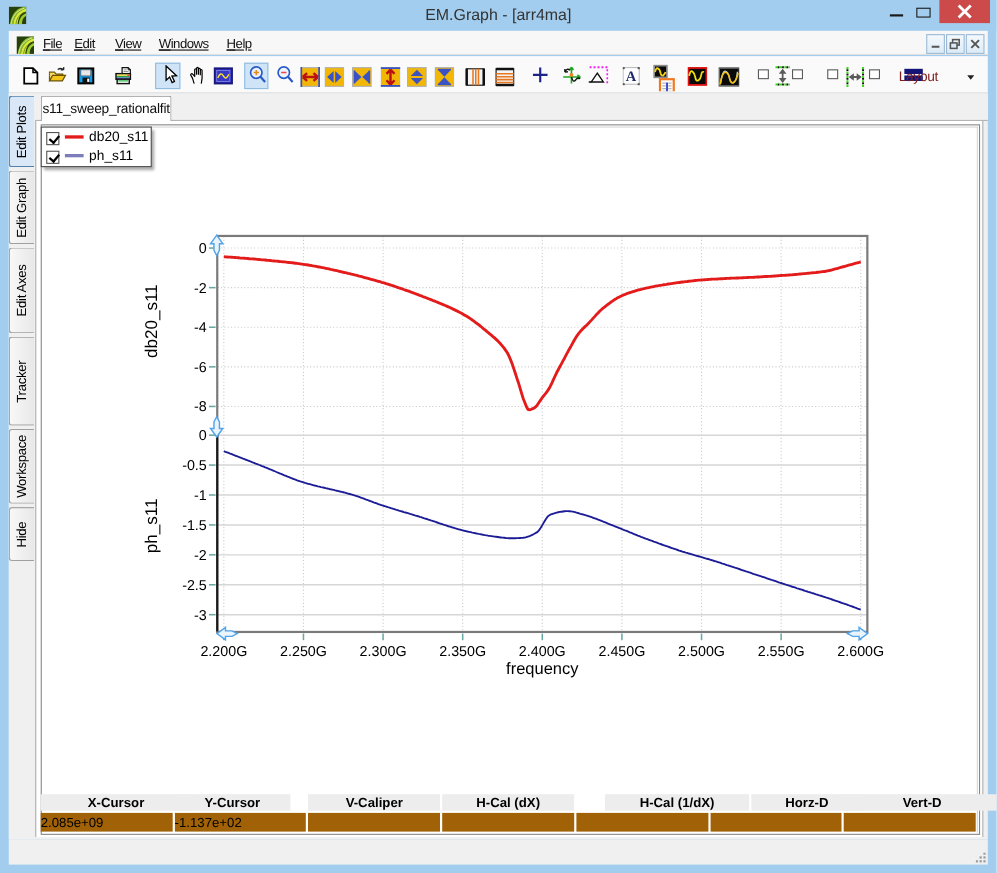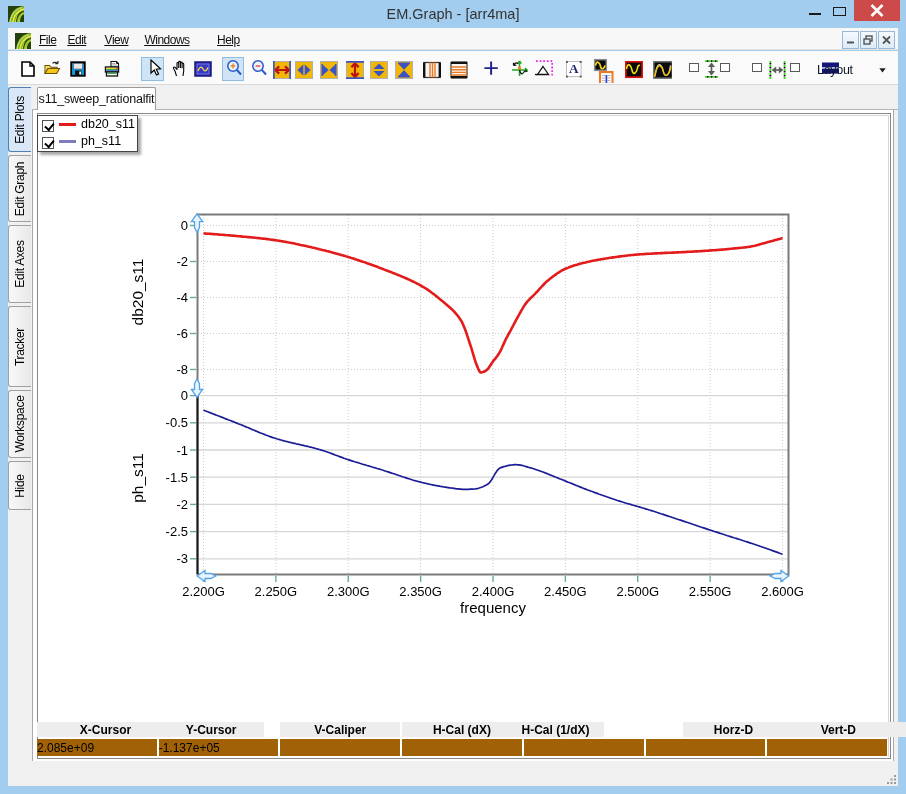--- a/index.html
+++ b/index.html
@@ -55,21 +55,21 @@
 <path d="M16 0 C8 1 3 5 1 16 L4 16 C5 8 10 3 16 2 Z" fill="#8ab82a"></path>
 <path d="M16 2 C10 3 5 8 4 16 L8 16 C8.5 10 11 5 16 4.5 Z" fill="#d6e83c"></path>
 <path d="M16 6 C12 7 9.5 11 9 16 L12 16 C12 12 13.5 9 16 8.5 Z" fill="#9ecc30"></path>
 <path d="M2 16 C3 9 7 3.5 14 1.5" stroke="#e8f8c0" stroke-width="0.7" fill="none"></path>
 <path d="M6.5 16 C7 10.5 10 6 16 5.2" stroke="#4a6a12" stroke-width="0.6" fill="none"></path>
 </svg>
 <div class="mi" style="left:39px"><u>F</u>ile</div>
 <div class="mi" style="left:67.5px"><u>E</u>dit</div>
 <div class="mi" style="left:104.6px"><u>V</u>iew</div>
 <div class="mi" style="left:144.4px"><u>W</u>indows</div>
-<div class="mi" style="left:217px"><u>H</u>elp</div>
+<div class="mi" style="left:206px"><u>H</u>elp</div>
 <div class="mdib" style="left:842px"><svg width="15" height="16">
       <path d="M4 10.5 h7" stroke="#555" stroke-width="2"></path>
     </svg></div>
 <div class="mdib" style="left:860px"><svg width="15" height="16" viewBox="0 0 15 16">
       <rect x="5" y="4" width="6" height="5" fill="none" stroke="#555" stroke-width="1.4"></rect>
       <rect x="3" y="7" width="6" height="5" fill="#dcebf7" stroke="#555" stroke-width="1.4"></rect>
     </svg></div>
 <div class="mdib" style="left:878px"><svg width="15" height="16" viewBox="0 0 15 16">
       <path d="M4 4.5 L11 11.5 M11 4.5 L4 11.5" stroke="#555" stroke-width="1.8"></path>
     </svg></div>
@@ -224,21 +224,21 @@
 <path d="M3.4 3 v18 M17.6 3 v18" stroke="#33dd11" stroke-width="1.8" stroke-dasharray="2 2"></path>
 <path d="M3.4 5 v16 M17.6 5 v16" stroke="#111" stroke-width="1.8" stroke-dasharray="1.6 2.4"></path>
 <path d="M6 12 h9" stroke="#5a5a5a" stroke-width="1.6"></path>
 <path d="M4.6 12 L9.2 8.5 V15.5 Z" fill="#5a5a5a"></path>
     <path d="M16.4 12 L11.8 8.5 V15.5 Z" fill="#5a5a5a"></path>
   </svg>
 <svg class="tbi" style="left:822px;top:62px" width="17" height="12" viewBox="0 0 17 12">
 <rect x="0" y="0.5" width="17" height="4.8" fill="#141478"></rect>
     <rect x="0" y="6.6" width="17" height="5" fill="#141478"></rect>
   </svg>
-<div style="position:absolute;left:817px;top:62.5px;font-size:12.5px;letter-spacing:-0.3px;color:#0f172a">Layout</div>
+<div style="position:absolute;left:817px;top:62.5px;font-size:12.5px;letter-spacing:-0.3px;color:#7f1d1d">Layout</div>
 <svg class="tbi" style="left:878.5px;top:67.5px" width="7" height="5" viewBox="0 0 7 5">
     <path d="M0.3 0.3 L3.5 4.4 L6.7 0.3 Z" fill="#222"></path>
   </svg>
 <div id="midzone"></div>
 <div id="tabstrip"></div>
 <div id="tab1">s11_sweep_rationalfit</div>
 <div id="sidebar"></div>
 <div id="pageedge"></div>
 <div id="panel"></div>
 <div id="panelinner"></div>
@@ -345,25 +345,25 @@
 <div class="lrow" style="top:19px">
       <div class="lcb" style="top:2px"></div>
       <div class="lln" style="background:#7d7dbb"></div>
       <div class="ltx">ph_s11</div>
     </div>
 </div>
 <div class="th" style="left:37.0px;width:137px">X-Cursor</div>
 <div class="th" style="left:158.7px;width:105px">Y-Cursor</div>
 <div class="th" style="left:280.4px;width:119.7px">V-Caliper</div>
 <div class="th" style="left:402.1px;width:119.7px">H-Cal (dX)</div>
-<div class="th" style="left:507px;width:97px">H-Cal (1/dX)</div>
+<div class="th" style="left:550px;width:131px">H-Cal (1/dX)</div>
 <div class="th" style="left:683px;width:101px">Horz-D</div>
 <div class="th" style="left:767.3px;width:142px">Vert-D</div>
 <div class="td" style="left:37.0px;width:119.7px">2.085e+09</div>
-<div class="td" style="left:158.7px;width:119.7px">-1.137e+05</div>
+<div class="td" style="left:158.7px;width:119.7px">-1.137e+02</div>
 <div class="td" style="left:280.4px;width:119.7px"></div>
 <div class="td" style="left:402.1px;width:119.7px"></div>
 <div class="td" style="left:523.9px;width:119.7px"></div>
 <div class="td" style="left:645.6px;width:119.7px"></div>
 <div class="td" style="left:767.3px;width:119.7px"></div>
 <div id="statusstrip"></div>
 <svg style="position:absolute;left:887px;top:775px" width="10" height="10">
     <g fill="#9a9a9a">
       <rect x="7" y="0" width="2" height="2"></rect>
       <rect x="3.5" y="3.5" width="2" height="2"></rect>

